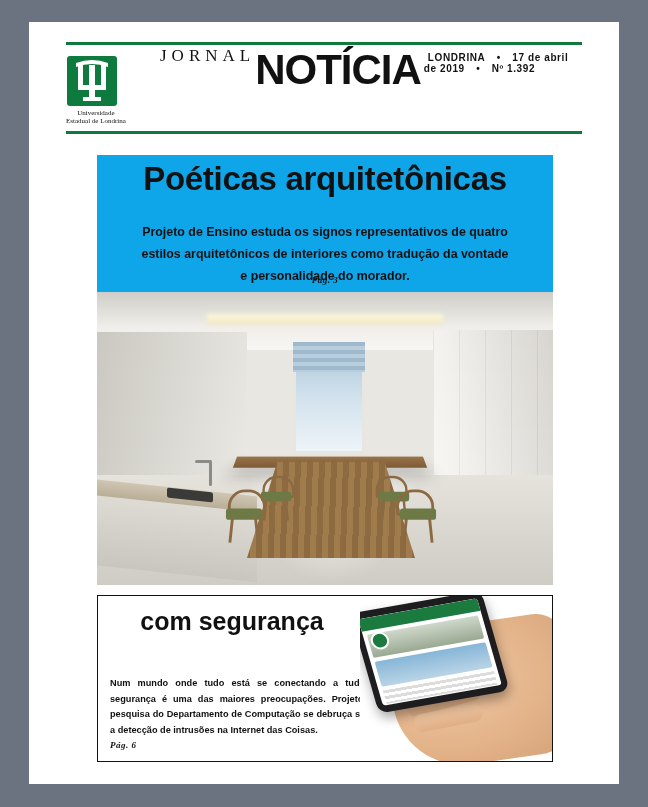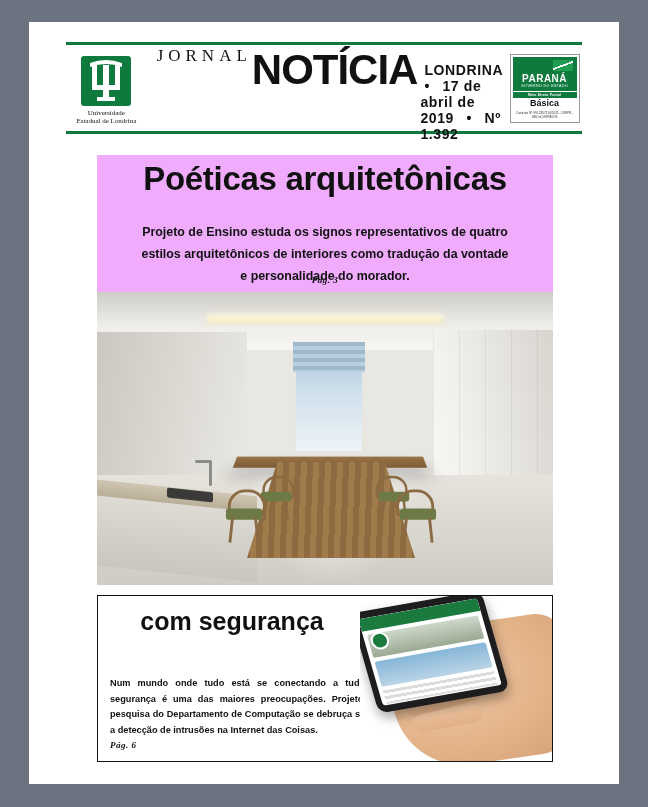--- a/index.html
+++ b/index.html
@@ -33,21 +33,21 @@
     border-top: 3px solid #0f7a3d;
     border-bottom: 3px solid #0f7a3d;
     box-sizing: border-box;
     display: flex;
     align-items: stretch;
   }
   .uel-logo {
     width: 84px;
     display: flex;
     flex-direction: column;
-    align-items: center;
+    align-items: flex-start;
     justify-content: center;
     padding-top: 4px;
     box-sizing: border-box;
   }
   .uel-mark {
     width: 52px;
     height: 52px;
     position: relative;
   }
   .uel-caption {
@@ -80,24 +80,24 @@
     font-weight: bold;
     font-size: 42px;
     line-height: 50px;
     letter-spacing: -1px;
     color: #111;
     margin-top: -2px;
   }
   .issue-line {
     font-family: "Liberation Sans", sans-serif;
     font-weight: bold;
-    font-size: 14px;
+    font-size: 10px;
     letter-spacing: 0.6px;
     color: #111;
-    margin-top: 15px;
+    margin-top: 5px;
     margin-left: 3px;
   }
   .issue-line span { margin: 0 4px; }
   .parana-box {
     width: 78px;
     display: flex;
     align-items: center;
     justify-content: center;
   }
   .parana-inner {
@@ -168,21 +168,21 @@
     padding: 1px 0 0 0;
   }
 
   
   .lead {
     position: absolute;
     left: 68px;
     top: 133px;
     width: 456px;
     height: 430px;
-    background: #f0abfc;
+    background: #0ea5e9;
     overflow: hidden;
   }
   .lead-headline {
     position: absolute;
     left: 0;
     top: 6px;
     width: 100%;
     text-align: center;
     font-family: "Liberation Sans", sans-serif;
     font-weight: bold;
@@ -448,34 +448,20 @@
       <div class="noticia-word">NOTÍCIA</div>
       <div class="issue-line">
         <span>LONDRINA</span>
         <span>•</span>
         <span>17 de abril de 2019</span>
         <span>•</span>
         <span>Nº 1.392</span>
       </div>
     </div>
 
-    <div class="parana-box">
-      <div class="parana-inner">
-        <div class="parana-top">
-          <div class="parana-flagmark"></div>
-          <div class="parana-name">PARANÁ</div>
-          <div class="parana-sub">GOVERNO DO ESTADO</div>
-        </div>
-        <div class="parana-mid">
-          <div class="l1">Meio Direto Postal</div>
-          <div class="l2">Básica</div>
-        </div>
-        <div class="parana-foot">Contrato Nº 9912357114/2011 - DR/PR - UEL\nCORREIOS</div>
-      </div>
-    </div>
   </div>
 
   <div class="lead">
     <div class="lead-headline">Poéticas arquitetônicas</div>
     <div class="lead-deck">Projeto de Ensino estuda os signos representativos de quatro estilos arquitetônicos de interiores como tradução da vontade e personalidade do morador.</div>
     <div class="lead-page">Pág.  3</div>
 
     <div class="photo">
       <div class="ph-ceiling"></div>
       <div class="ph-cove"></div>

